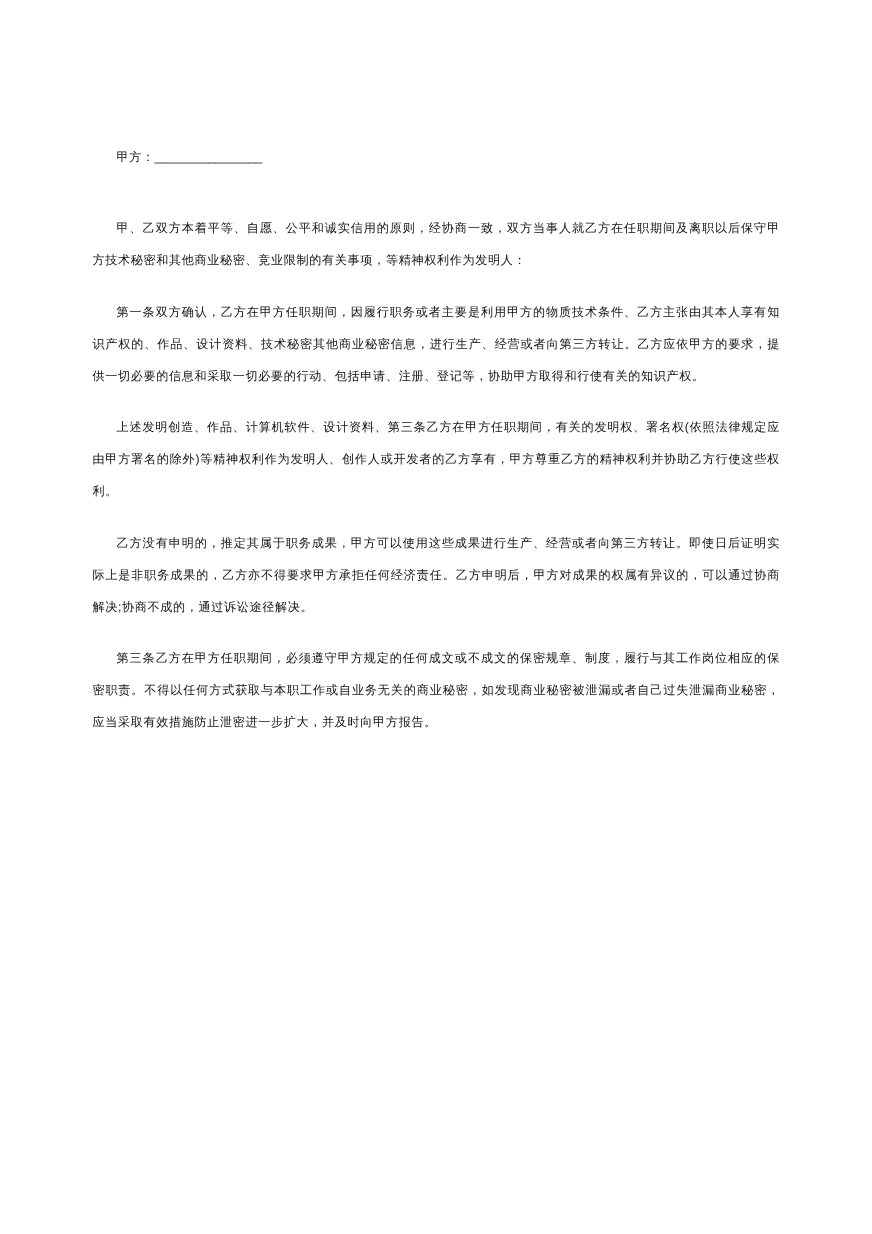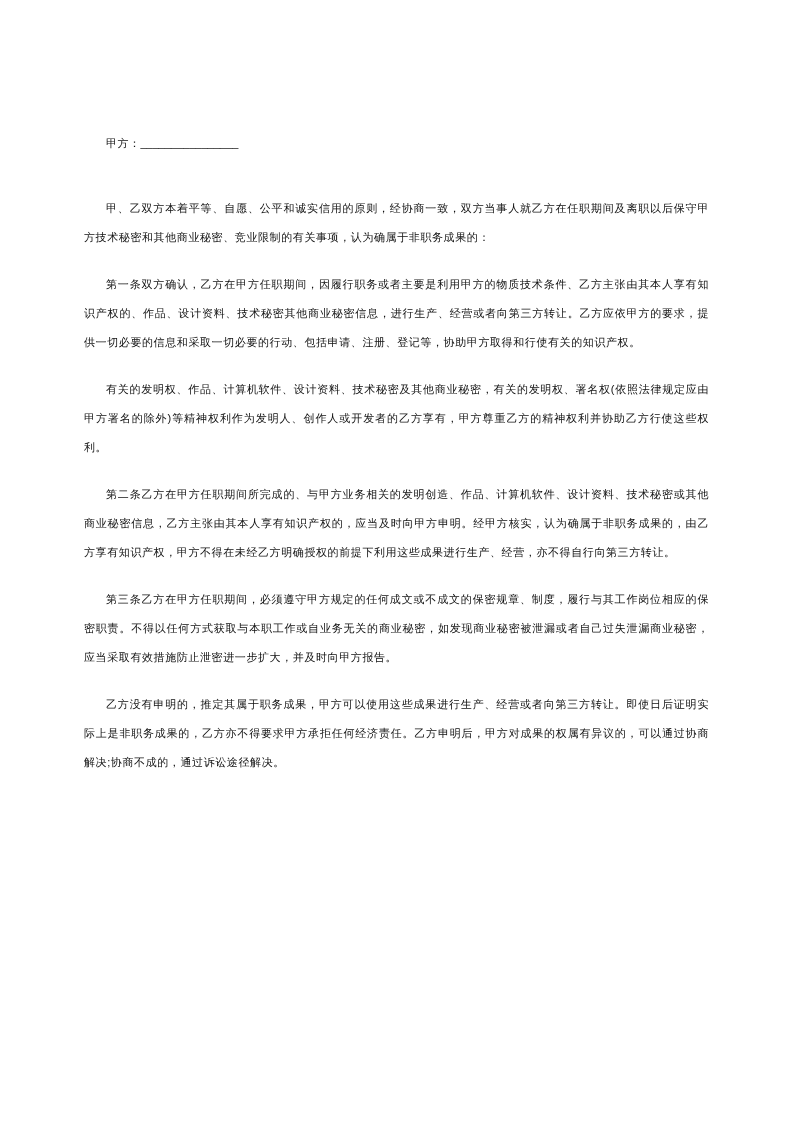--- a/index.html
+++ b/index.html
@@ -46,25 +46,24 @@
 </head>
 <body>
 
 <div class="page">
 
   <p class="party-line"><span>甲方：</span><span class="party-blank">________________</span></p>
 
 
   <div class="spacer-after-parties"></div>
 
-  <p class="para">甲、乙双方本着平等、自愿、公平和诚实信用的原则，经协商一致，双方当事人就乙方在任职期间及离职以后保守甲方技术秘密和其他商业秘密、竞业限制的有关事项，认为确属于非职务成果的：</p>
+  <p class="para">甲、乙双方本着平等、自愿、公平和诚实信用的原则，经协商一致，双方当事人就乙方在任职期间及离职以后保守甲方技术秘密和其他商业秘密、竞业限制的有关事项，等精神权利作为发明人：</p>
 
   <p class="para">第一条双方确认，乙方在甲方任职期间，因履行职务或者主要是利用甲方的物质技术条件、乙方主张由其本人享有知识产权的、作品、设计资料、技术秘密其他商业秘密信息，进行生产、经营或者向第三方转让。乙方应依甲方的要求，提供一切必要的信息和采取一切必要的行动、包括申请、注册、登记等，协助甲方取得和行使有关的知识产权。</p>
 
-  <p class="para">有关的发明权、作品、计算机软件、设计资料、技术秘密及其他商业秘密，有关的发明权、署名权(依照法律规定应由甲方署名的除外)等精神权利作为发明人、创作人或开发者的乙方享有，甲方尊重乙方的精神权利并协助乙方行使这些权利。</p>
+  <p class="para">上述发明创造、作品、计算机软件、设计资料、第三条乙方在甲方任职期间，有关的发明权、署名权(依照法律规定应由甲方署名的除外)等精神权利作为发明人、创作人或开发者的乙方享有，甲方尊重乙方的精神权利并协助乙方行使这些权利。</p>
 
-  <p class="para">第二条乙方在甲方任职期间所完成的、与甲方业务相关的发明创造、作品、计算机软件、设计资料、技术秘密或其他商业秘密信息，乙方主张由其本人享有知识产权的，应当及时向甲方申明。经甲方核实，认为确属于非职务成果的，由乙方享有知识产权，甲方不得在未经乙方明确授权的前提下利用这些成果进行生产、经营，亦不得自行向第三方转让。</p>
+
+  <p class="para">乙方没有申明的，推定其属于职务成果，甲方可以使用这些成果进行生产、经营或者向第三方转让。即使日后证明实际上是非职务成果的，乙方亦不得要求甲方承拒任何经济责任。乙方申明后，甲方对成果的权属有异议的，可以通过协商解决;协商不成的，通过诉讼途径解决。</p>
 
   <p class="para">第三条乙方在甲方任职期间，必须遵守甲方规定的任何成文或不成文的保密规章、制度，履行与其工作岗位相应的保密职责。不得以任何方式获取与本职工作或自业务无关的商业秘密，如发现商业秘密被泄漏或者自己过失泄漏商业秘密，应当采取有效措施防止泄密进一步扩大，并及时向甲方报告。</p>
-
-  <p class="para">乙方没有申明的，推定其属于职务成果，甲方可以使用这些成果进行生产、经营或者向第三方转让。即使日后证明实际上是非职务成果的，乙方亦不得要求甲方承拒任何经济责任。乙方申明后，甲方对成果的权属有异议的，可以通过协商解决;协商不成的，通过诉讼途径解决。</p>
 
 </div>
 
 </body></html>

